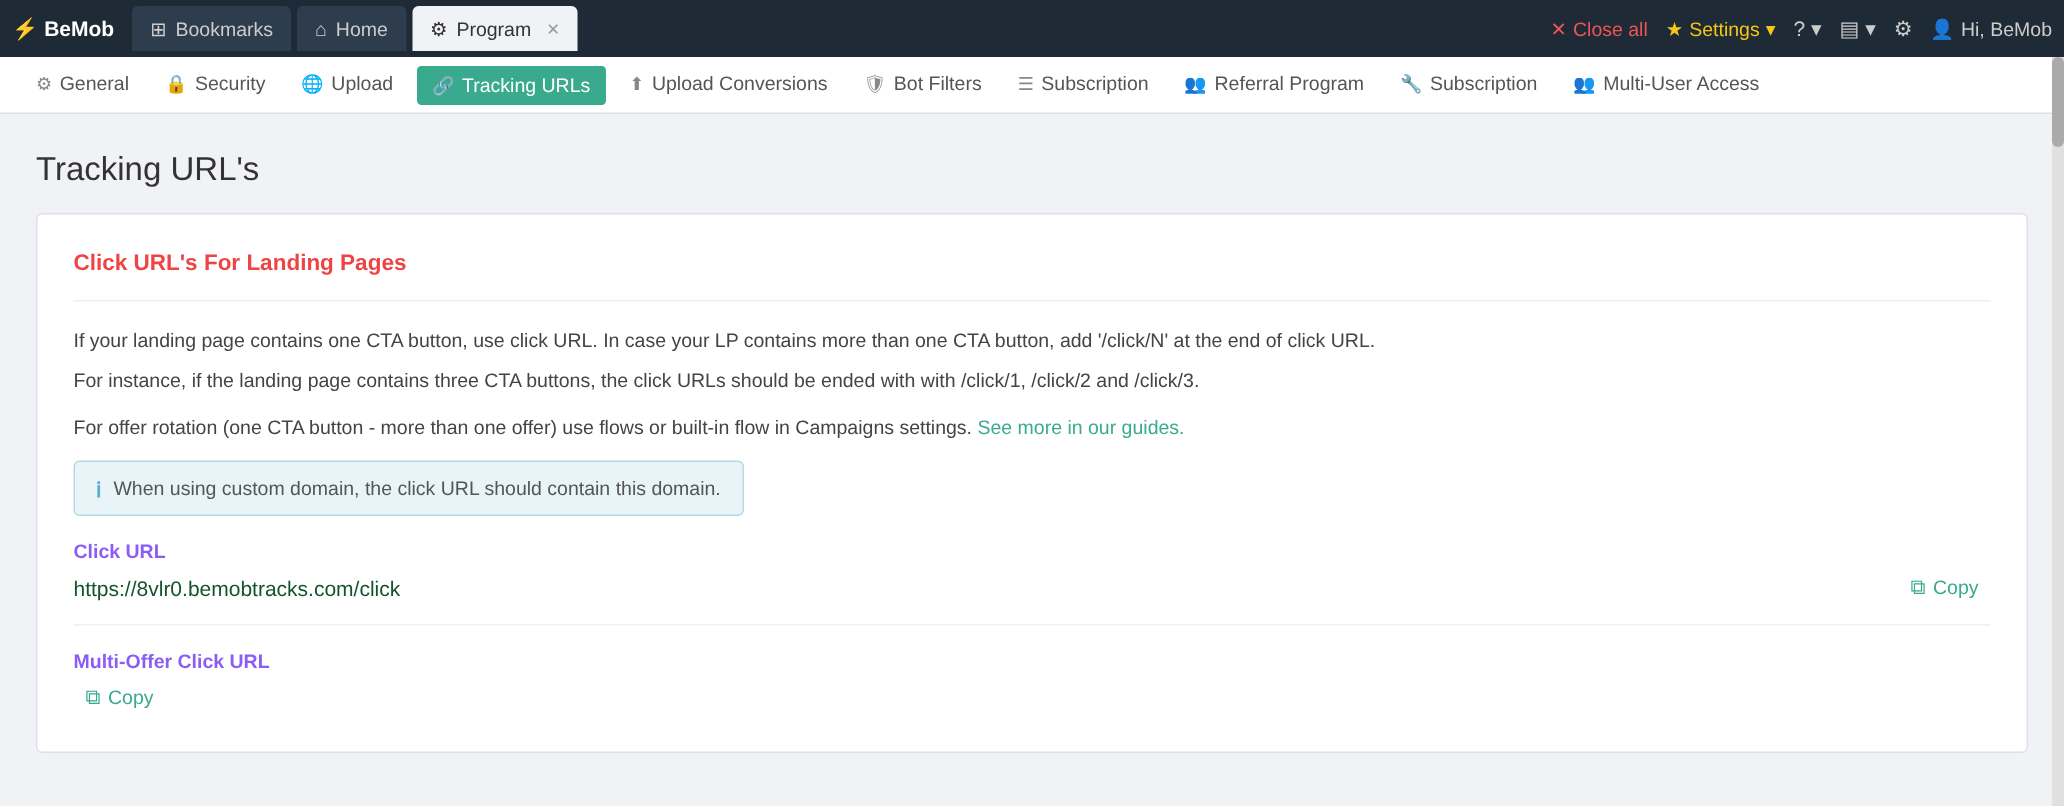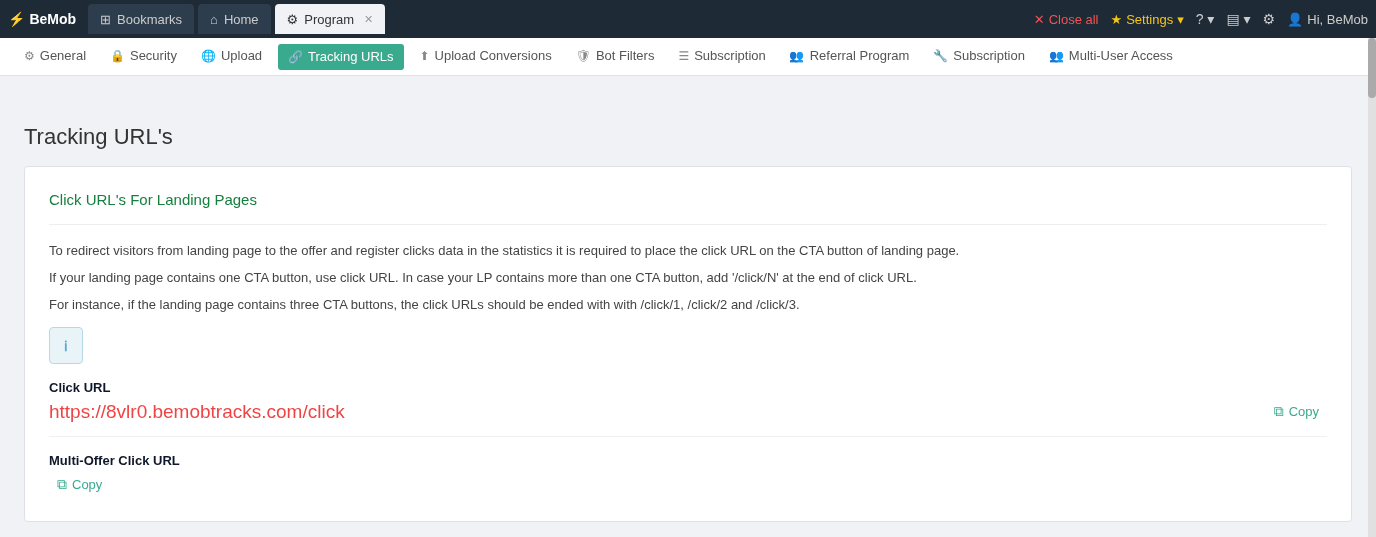--- a/index.html
+++ b/index.html
@@ -72,34 +72,33 @@
 
     
     .main-content {
       padding: 24px 24px;
     }
     .page-title {
       font-size: 22px;
       font-weight: 400;
       color: #333;
       margin-bottom: 16px;
-      margin-top: 24px;
     }
 
     
     .card {
       background: white;
       border: 1px solid #dde1e7;
       border-radius: 4px;
       padding: 24px;
     }
     .card-section-title {
       font-size: 15px;
-      font-weight: 400;
-      color: #15803d;
+      font-weight: 700;
+      color: #ef4444;
     }
     .divider {
       border: none;
       border-top: 1px solid #eee;
       margin: 16px 0;
     }
     .description-text {
       font-size: 13px;
       color: #444;
       line-height: 1.6;
@@ -123,31 +122,31 @@
       margin-top: 12px;
       margin-bottom: 16px;
       width: fit-content;
     }
     .info-icon { color: #5aabcc; font-weight: bold; font-size: 14px; }
 
     .url-block { margin-top: 16px; }
     .url-label {
       font-size: 13px;
       font-weight: 600;
-      color: #0f172a;
+      color: #8b5cf6;
       margin-bottom: 4px;
     }
     .url-row {
       display: flex;
       align-items: center;
       gap: 12px;
     }
     .url-text {
-      font-size: 19px;
-      color: #ef4444;
+      font-size: 14px;
+      color: #14532d;
       flex: 1;
     }
     .copy-btn {
       display: flex;
       align-items: center;
       gap: 5px;
       color: #3aaa8e;
       cursor: pointer;
       font-size: 13px;
       background: none;
@@ -275,27 +274,31 @@
   </div>
 </div>
 
 <div class="main-content">
   <h1 class="page-title">Tracking URL's</h1>
 
   <div class="card">
     <div class="card-section-title">Click URL's For Landing Pages</div>
     <hr class="divider">
 
-    <p class="description-text">To redirect visitors from landing page to the offer and register clicks data in the statistics it is required to place the click URL on the CTA button of landing page.</p>
     <p class="description-text">If your landing page contains one CTA button, use click URL. In case your LP contains more than one CTA button, add '/click/N' at the end of click URL.</p>
     <p class="description-text">For instance, if the landing page contains three CTA buttons, the click URLs should be ended with with /click/1, /click/2 and /click/3.</p>
 
+    <p class="description-text" style="margin-top:10px;">
+      <span>For offer rotation (one CTA button - more than one offer) use flows or built-in flow in Campaigns settings.</span>
+      <a href="#">See more in our guides.</a>
+    </p>
 
     <div class="info-box">
       <span class="info-icon">ℹ</span>
+      <span>When using custom domain, the click URL should contain this domain.</span>
     </div>
 
     <div class="url-block">
       <div class="url-label">Click URL</div>
       <div class="url-row">
         <span class="url-text">https://8vlr0.bemobtracks.com/click</span>
         <button class="copy-btn">
           <span class="copy-icon">⧉</span>
           <span>Copy</span>
         </button>

